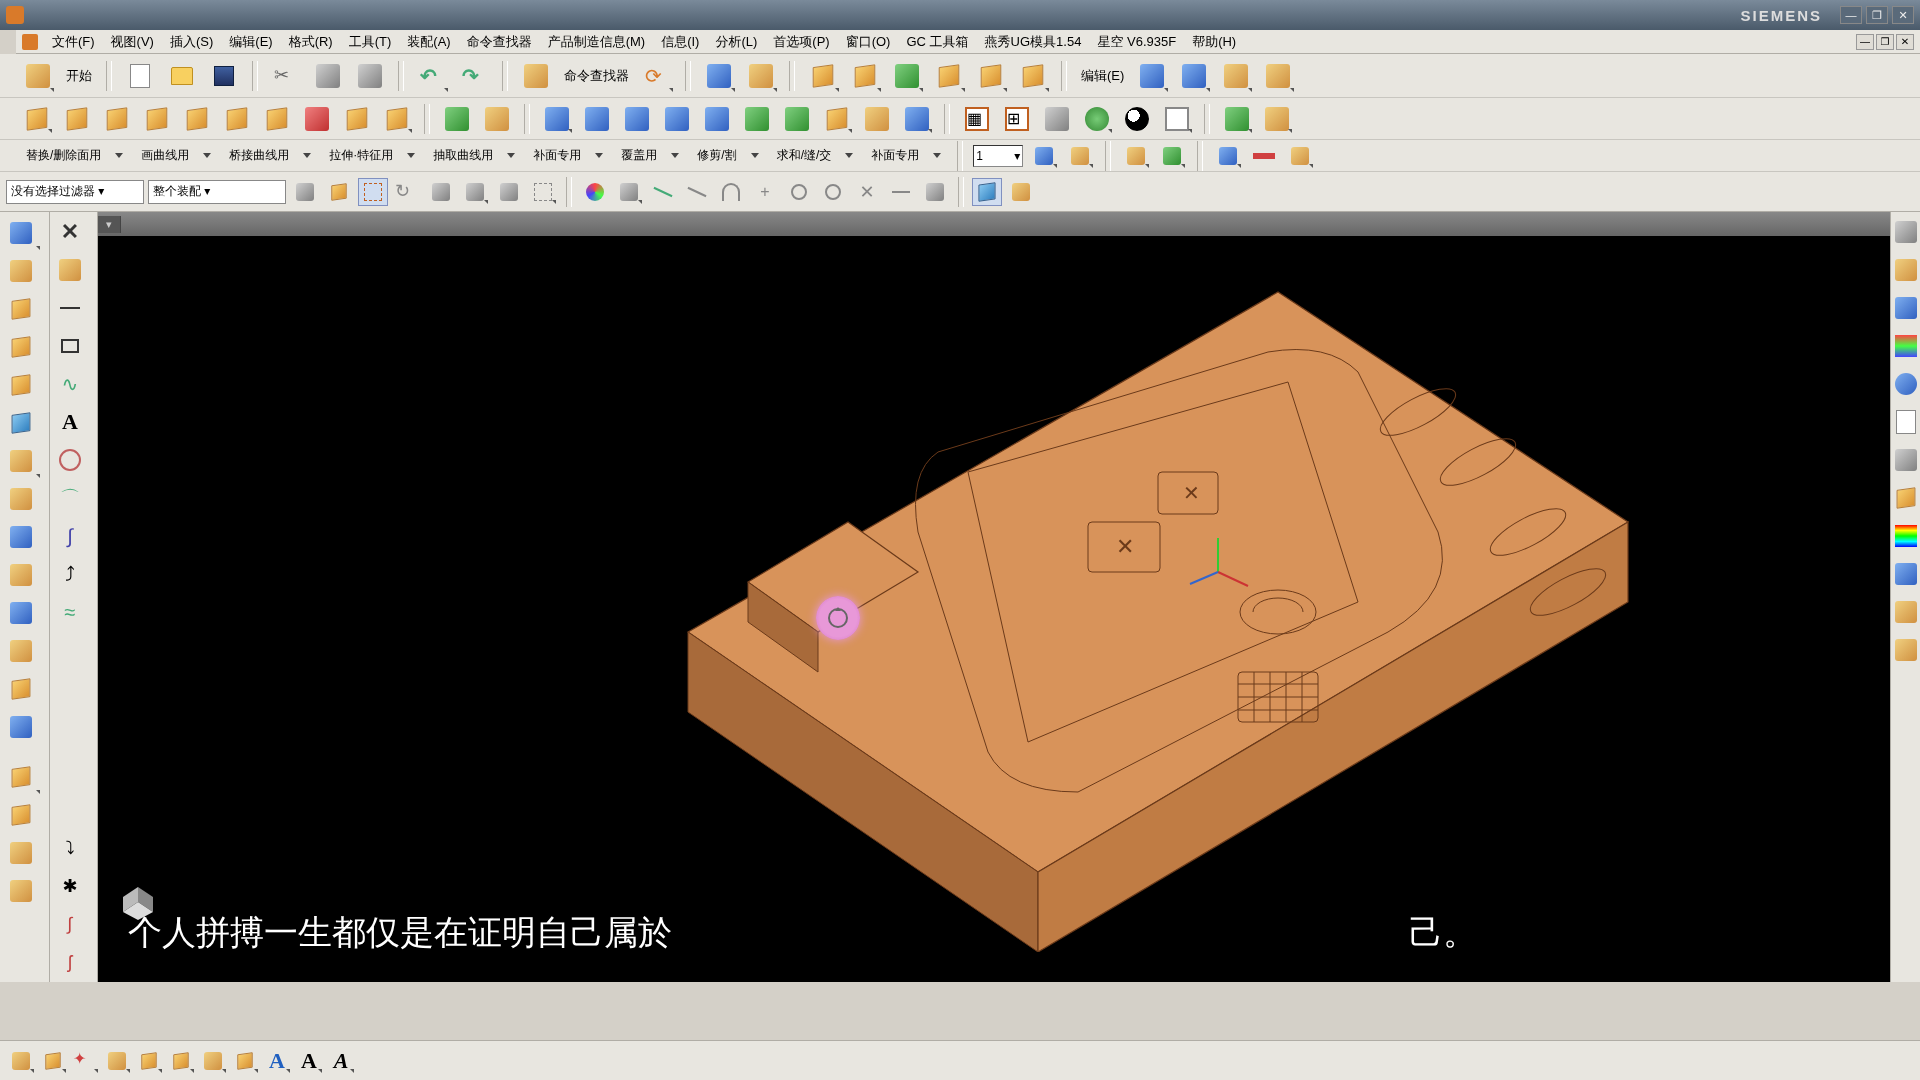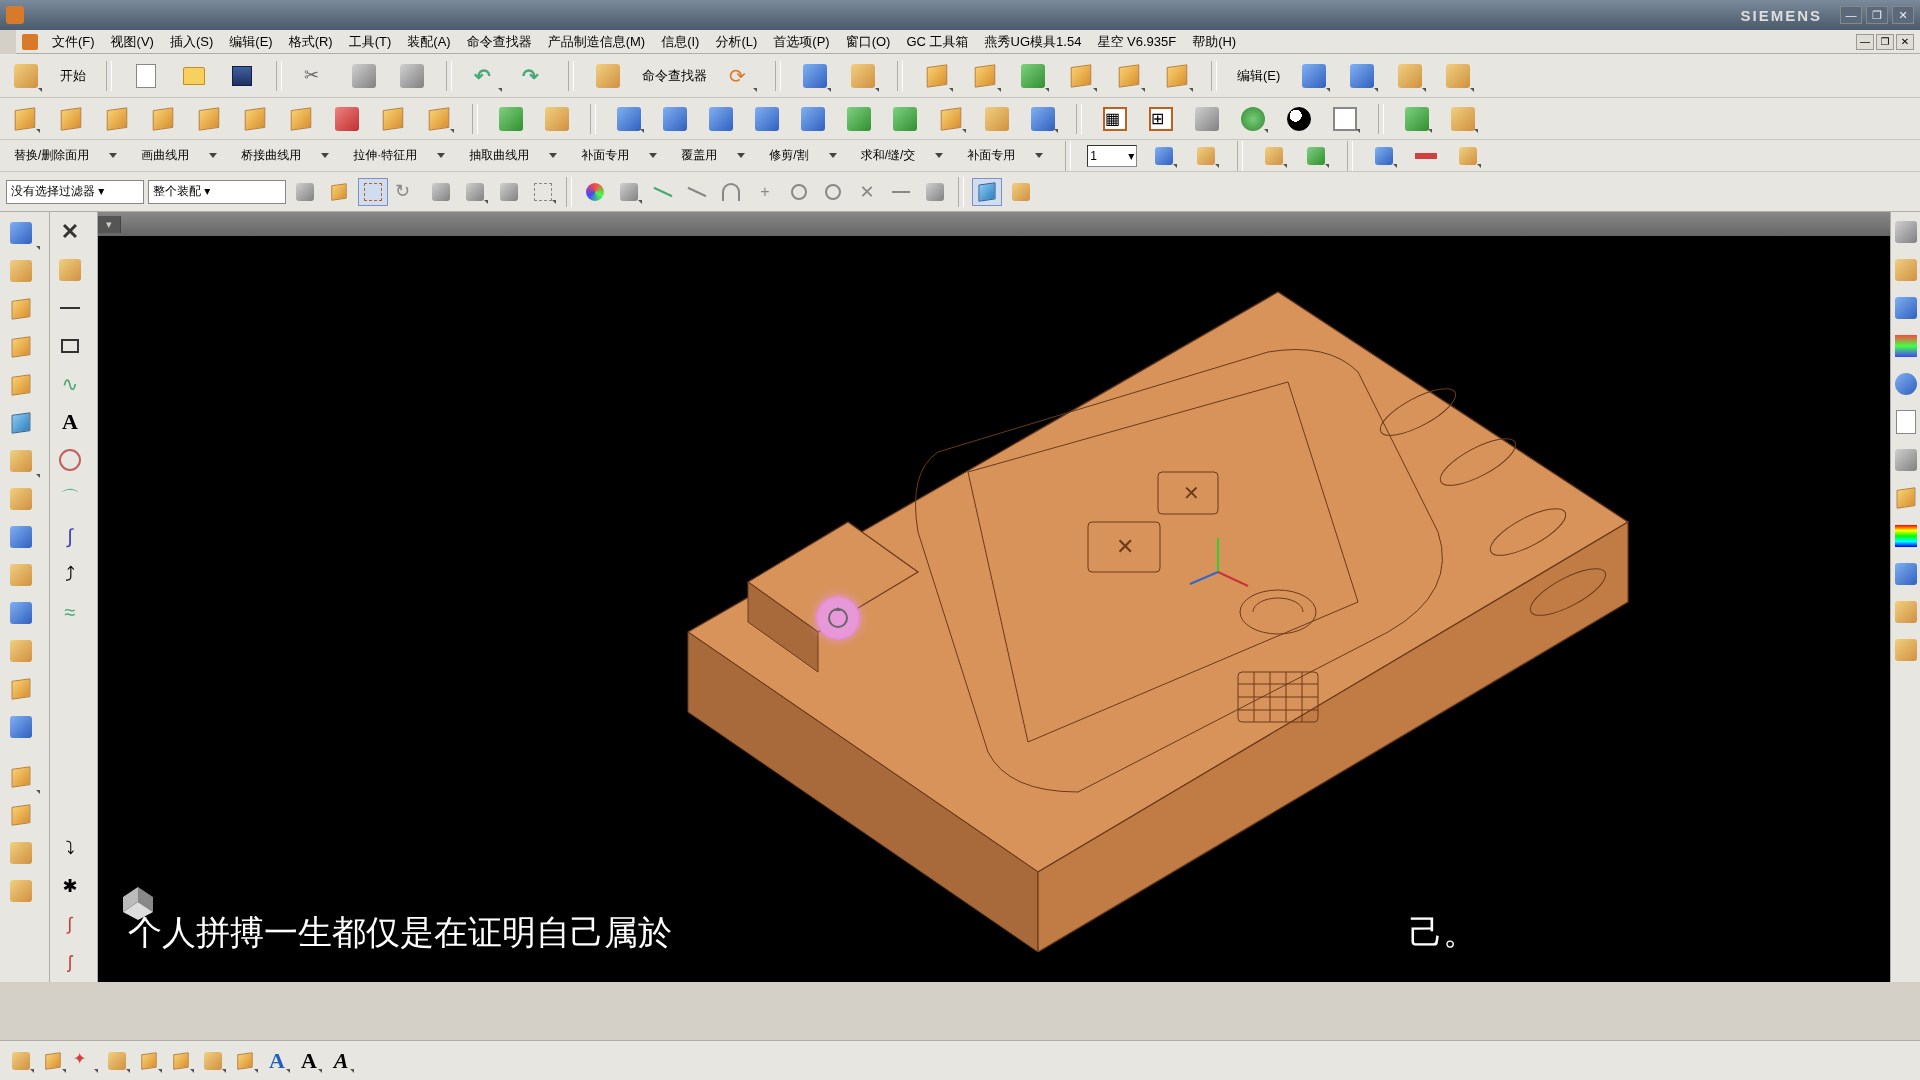--- a/index.html
+++ b/index.html
@@ -13,21 +13,21 @@
 .titlebar .winbtns .wb { width: 22px; height: 18px; background: #5a6a7a; border: 1px solid #888; display:flex; align-items:center; justify-content:center; font-size:11px; color:#eee; }
 
 
 .menubar { height: 24px; background: #e8e6e0; display: flex; align-items: center; font-size: 13px; padding: 0 6px; border-bottom: 1px solid #b0ada6; margin-left: 16px; }
 .menubar .mi { padding: 2px 8px; cursor: default; }
 .menubar .doc-icon { width: 16px; height: 16px; background: #d97a2a; border-radius: 2px; margin-right: 6px; }
 .menubar .mdi-btns { margin-left: auto; display: flex; gap: 2px; }
 .menubar .mdi-btns .wb { width: 18px; height: 16px; background: #e0ddd6; border: 1px solid #999; font-size: 10px; display:flex; align-items:center; justify-content:center; }
 
 
-.toolbar { background: #e8e6e0; display: flex; align-items: center; padding: 2px 8px; border-bottom: 1px solid #c8c6c0; gap: 12px; }
+.toolbar { background: #e8e6e0; display: flex; align-items: center; padding: 2px 20px; border-bottom: 1px solid #c8c6c0; gap: 6px; }
 .toolbar.row1 { height: 44px; }
 .toolbar.row2 { height: 42px; }
 .toolbar.row3 { height: 32px; align-items: center; }
 .tbtn { width: 36px; height: 36px; background: #e8e6e0; border: 1px solid transparent; display:flex; align-items:center; justify-content:center; position: relative; }
 .tbtn.small { width: 30px; height: 28px; }
 .tbtn.med { width: 34px; height: 32px; }
 .tbtn .arrow { position:absolute; right:1px; bottom:1px; width:0; height:0; border-left:4px solid transparent; border-top:4px solid #555; }
 .sep { width: 6px; height: 30px; border-left: 1px solid #b0ada6; border-right: 1px solid #fff; margin: 0 4px; }
 .tlabel { font-size: 13px; padding: 0 4px; }
 

